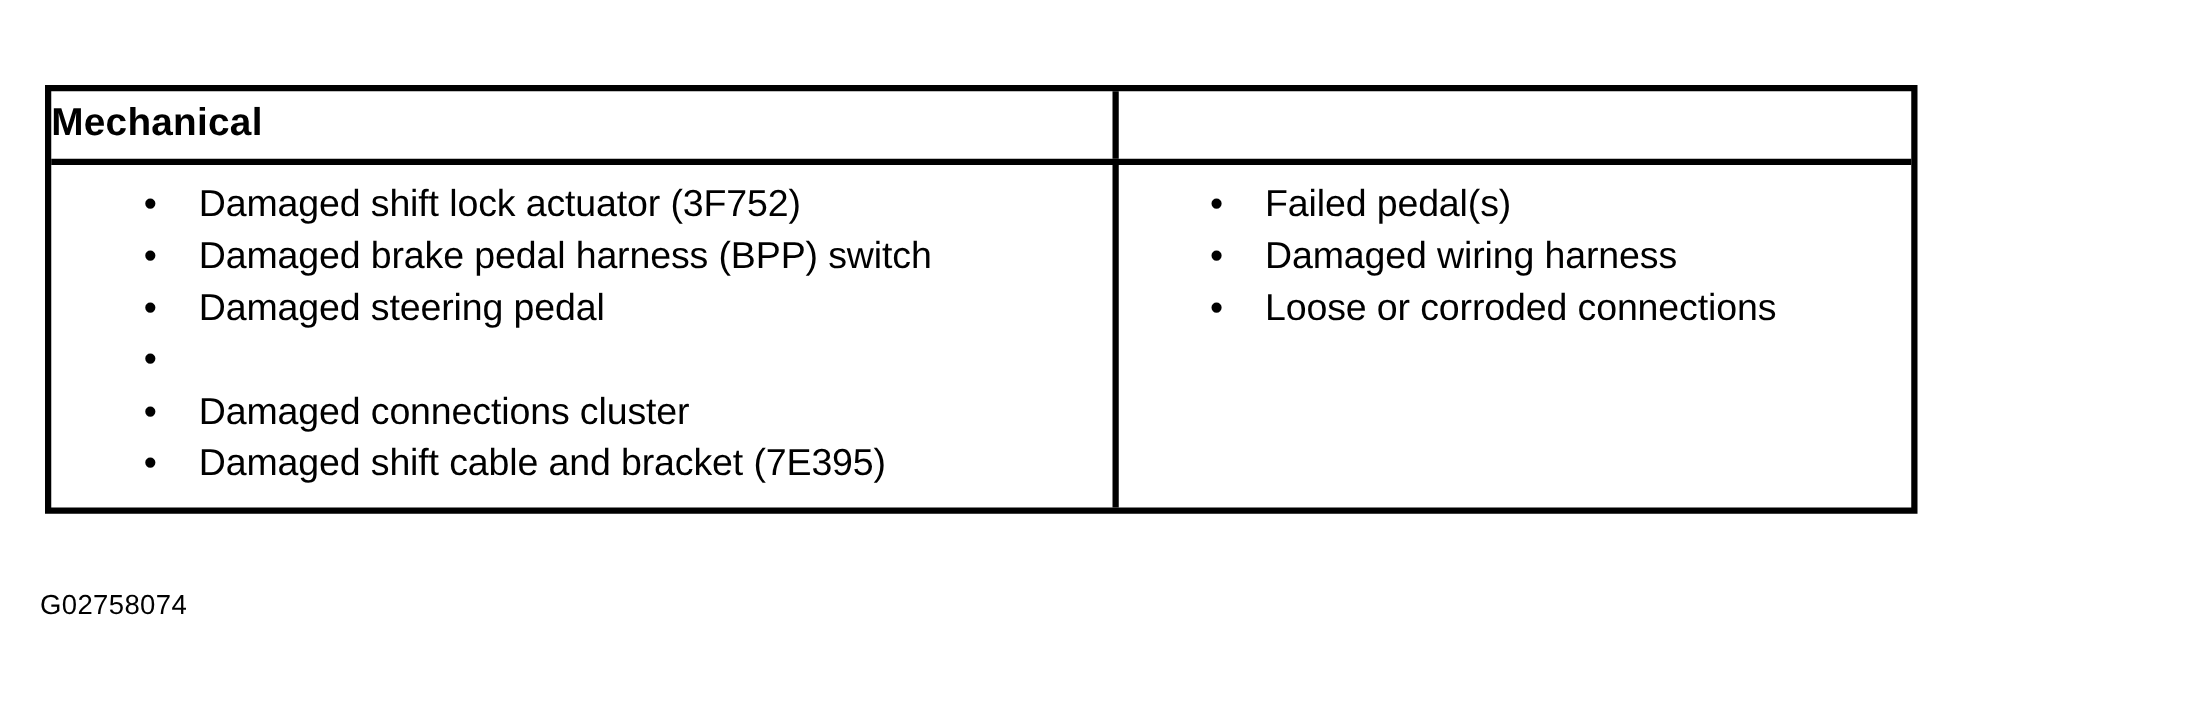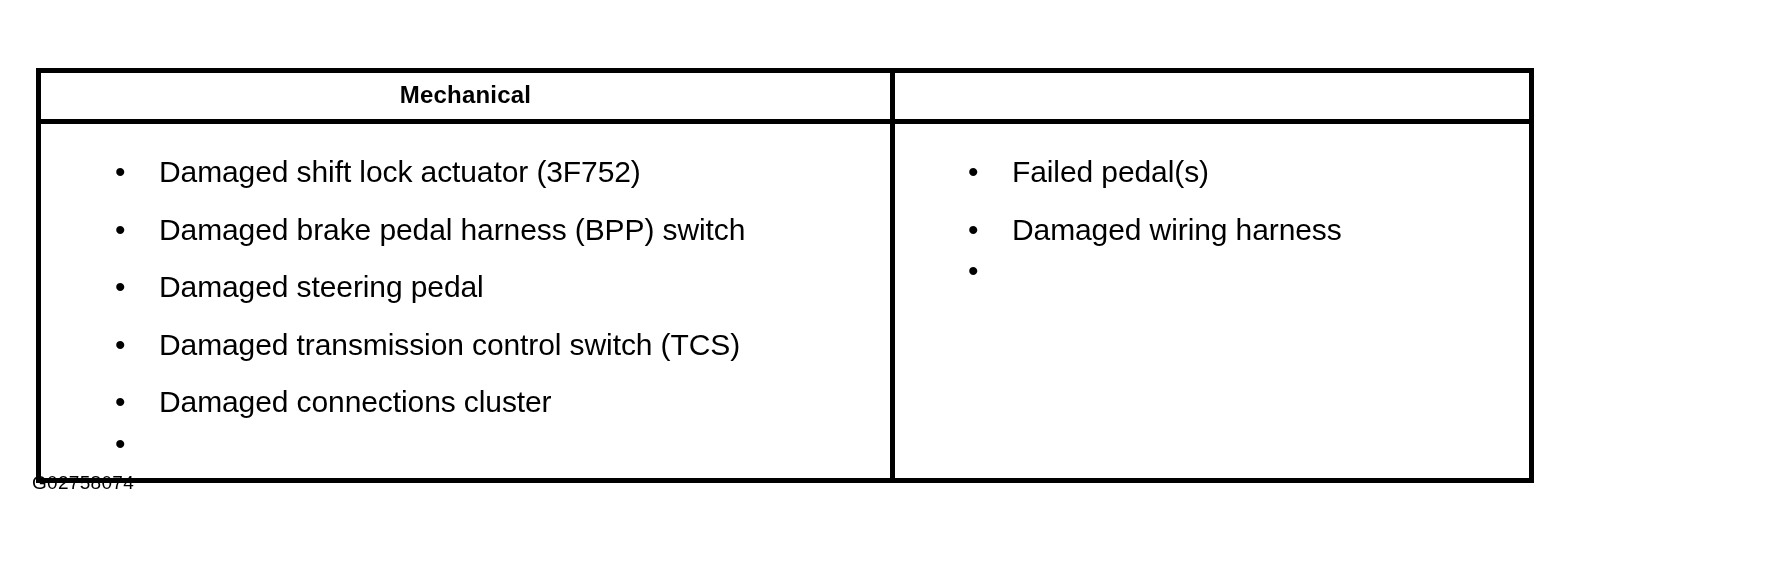--- a/index.html
+++ b/index.html
@@ -35,22 +35,22 @@
     background: #ffffff;
   }
 
   .table-header-row {
     display: flex;
     border-bottom: 5px solid #000000;
   }
 
   .header-cell {
     box-sizing: border-box;
-    text-align: center;
-    font-size: 24px;
+    text-align: left;
+    font-size: 31px;
     font-weight: bold;
     letter-spacing: 0.2px;
     padding: 9px 0 12px 0;
     line-height: 1.05;
   }
 
   .header-cell.left {
     width: 854px;
     border-right: 5px solid #000000;
   }
@@ -103,29 +103,28 @@
   .bullet-glyph {
     flex: 0 0 auto;
     width: 44px;
     font-size: 30px;
     line-height: 41.5px;
   }
 
   .bullet-text {
     flex: 0 0 auto;
     letter-spacing: -0.1px;
-    margin-top: 16px;
   }
 
   
   .figure-id {
     position: absolute;
     left: 32px;
     top: 473px;
-    font-size: 19px;
+    font-size: 22px;
     letter-spacing: 0.3px;
     line-height: 1;
   }
 </style>
 </head>
 <body>
 
 <div class="page">
 
   <div class="fault-table">
@@ -145,44 +144,45 @@
           <li class="bullet-item">
             <span class="bullet-glyph">•</span>
             <span class="bullet-text">Damaged brake pedal harness (BPP) switch</span>
           </li>
           <li class="bullet-item">
             <span class="bullet-glyph">•</span>
             <span class="bullet-text">Damaged steering pedal</span>
           </li>
           <li class="bullet-item">
             <span class="bullet-glyph">•</span>
-            <span class="bullet-text">Damaged transmission control switch (TCS)</span>
           </li>
           <li class="bullet-item">
             <span class="bullet-glyph">•</span>
             <span class="bullet-text">Damaged connections cluster</span>
           </li>
           <li class="bullet-item">
             <span class="bullet-glyph">•</span>
+            <span class="bullet-text">Damaged shift cable and bracket (7E395)</span>
           </li>
         </ul>
       </div>
 
       <div class="body-cell right">
         <ul class="bullet-list right-list">
           <li class="bullet-item">
             <span class="bullet-glyph">•</span>
             <span class="bullet-text">Failed pedal(s)</span>
           </li>
           <li class="bullet-item">
             <span class="bullet-glyph">•</span>
             <span class="bullet-text">Damaged wiring harness</span>
           </li>
           <li class="bullet-item">
             <span class="bullet-glyph">•</span>
+            <span class="bullet-text">Loose or corroded connections</span>
           </li>
         </ul>
       </div>
 
     </div>
   </div>
 
   <div class="figure-id">G02758074</div>
 
 </div>

